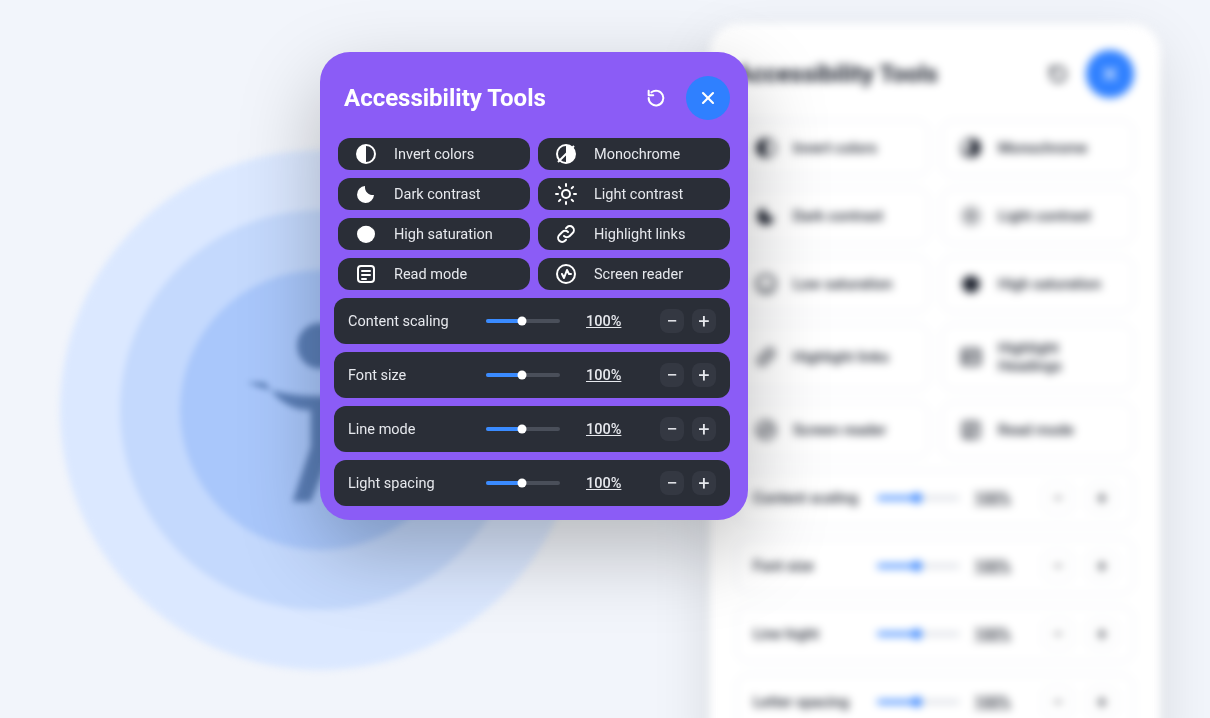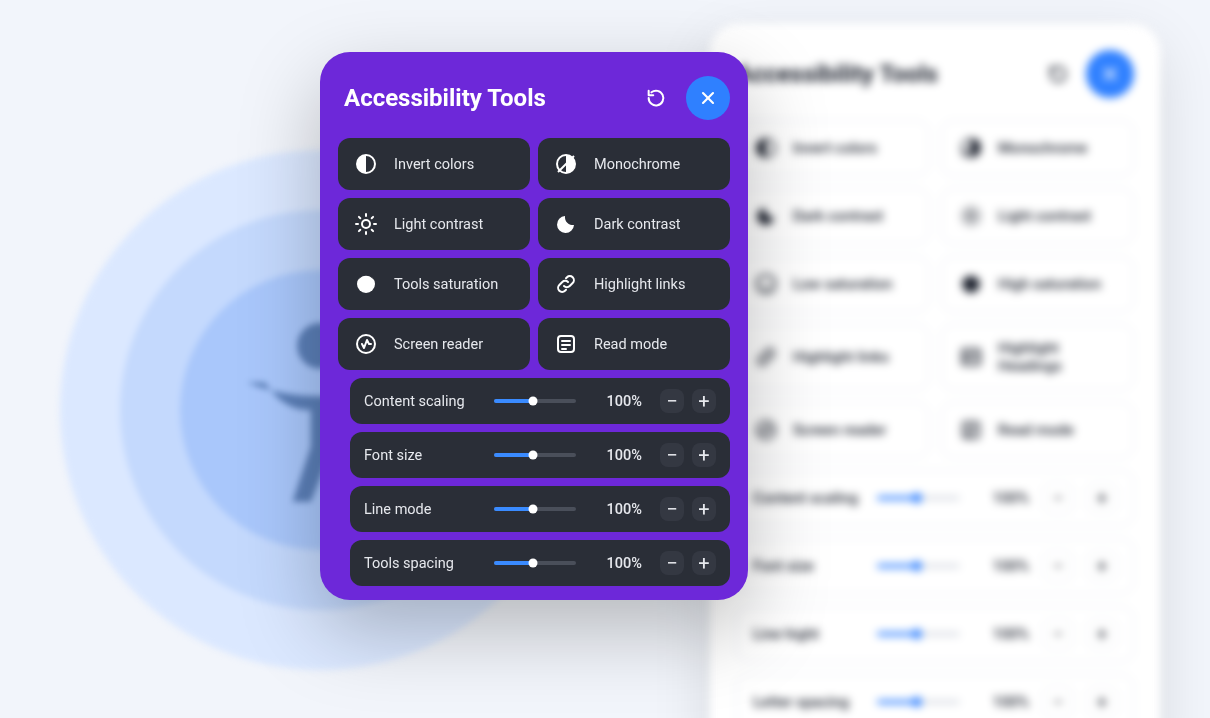--- a/index.html
+++ b/index.html
@@ -96,72 +96,72 @@
   }
   .slider-fill {
     position:absolute; left:0; top:0; height:100%;
     background:#2f80ff; border-radius:2px;
   }
   .slider-thumb {
     position:absolute; top:50%;
     width:10px; height:10px; border-radius:50%;
     background:#2f80ff; transform:translate(-50%,-50%);
   }
-  .slider-value { width:55px; text-align:right; font-weight:500; }
+  .slider-value { width:55px; font-weight:500;text-decoration:underline; }
   .step-btn {
     width:30px; height:30px;
     border:1px solid #e5e8ef; border-radius:8px;
     display:flex; align-items:center; justify-content:center;
     color:#1f2430; font-size:20px; line-height:1;
     background:#fff;
   }
 
   
   .panel-dark {
     position:absolute;
     left:320px;
     top:52px;
     width:428px;
-    background:#6d28d9;
+    background:#8b5cf6;
     border-radius:30px;
     box-shadow:0 30px 80px rgba(0,0,0,.25);
     padding:24px 14px 14px 14px;
   }
   .panel-dark .panel-title { color:#fff; font-size:24px; font-weight:700; padding-left:10px;}
   .panel-dark .panel-actions { display:flex; align-items:center; gap:16px; }
   .panel-dark .reset-btn { color:#fff; }
   .panel-dark .close-btn { width:44px; height:44px; background:#2f80ff; }
   .panel-dark .panel-title-row { margin-bottom:18px; padding-right:4px; }
 
   .dark-grid {
     display:grid; grid-template-columns:1fr 1fr; gap:8px;
     margin-bottom:8px;
     padding:0 4px;
   }
   .dark-card {
     background:#2a2e37;
     border-radius:12px;
-    padding:14px 16px;
+    padding:4px 16px;
     display:flex; align-items:center; gap:16px;
     font-size:14.5px; color:#e6e8ed; font-weight:400;
     cursor:pointer;
   }
   .dark-icon {
     width:24px; height:24px;
     color:#fff;
     display:flex; align-items:center; justify-content:center;
     flex-shrink:0;
   }
 
   .dark-slider-row {
     background:#2a2e37;
     border-radius:12px;
     padding:11px 14px;
-    display:flex; align-items:center; gap:18px;
-    margin:8px 4px 0 16px;
+    display:flex; align-items:center; gap:26px;
+    margin:8px 4px 0 0;
     color:#e6e8ed;
     font-size:14.5px;
   }
   .dark-slider-row .sl-label { width:112px; }
   .dark-slider-row .slider-track { background:#4a4f5a; }
   .dark-slider-row .slider-fill { background:#3a8bff; }
   .dark-slider-row .slider-thumb { background:#fff; width:9px; height:9px;}
   .dark-slider-row .slider-value { color:#e6e8ed; width:48px; }
   .dark-slider-row .step-btn {
     width:24px; height:24px;
@@ -427,64 +427,64 @@
         <span class="dark-icon">
           <svg width="24" height="24">
             <use href="#ic-monochrome"></use>
           </svg>
         </span>
         <span>Monochrome</span>
       </div>
       <div class="dark-card">
         <span class="dark-icon">
           <svg width="24" height="24">
+            <use href="#ic-darkcontrast"></use>
+          </svg>
+        </span>
+        <span>Dark contrast</span>
+      </div>
+      <div class="dark-card">
+        <span class="dark-icon">
+          <svg width="24" height="24">
             <use href="#ic-lightcontrast"></use>
           </svg>
         </span>
         <span>Light contrast</span>
       </div>
       <div class="dark-card">
         <span class="dark-icon">
           <svg width="24" height="24">
-            <use href="#ic-darkcontrast"></use>
-          </svg>
-        </span>
-        <span>Dark contrast</span>
-      </div>
-      <div class="dark-card">
-        <span class="dark-icon">
-          <svg width="24" height="24">
             <use href="#ic-highsat"></use>
           </svg>
         </span>
-        <span>Tools saturation</span>
+        <span>High saturation</span>
       </div>
       <div class="dark-card">
         <span class="dark-icon">
           <svg width="24" height="24">
             <use href="#ic-link"></use>
           </svg>
         </span>
         <span>Highlight links</span>
       </div>
       <div class="dark-card">
         <span class="dark-icon">
           <svg width="24" height="24">
+            <use href="#ic-readmode"></use>
+          </svg>
+        </span>
+        <span>Read mode</span>
+      </div>
+      <div class="dark-card">
+        <span class="dark-icon">
+          <svg width="24" height="24">
             <use href="#ic-reader"></use>
           </svg>
         </span>
         <span>Screen reader</span>
-      </div>
-      <div class="dark-card">
-        <span class="dark-icon">
-          <svg width="24" height="24">
-            <use href="#ic-readmode"></use>
-          </svg>
-        </span>
-        <span>Read mode</span>
       </div>
     </div>
   <div id="dark-sliders">
       <div class="dark-slider-row">
         <span class="sl-label">Content scaling</span>
         <div class="slider-track">
           <div class="slider-fill" style="width: 48%;"></div>
           <div class="slider-thumb" style="left: 48%;"></div>
         </div>
         <span class="slider-value">100%</span>
@@ -511,21 +511,21 @@
           <div class="slider-fill" style="width: 48%;"></div>
           <div class="slider-thumb" style="left: 48%;"></div>
         </div>
         <span class="slider-value">100%</span>
         <div class="steps">
           <div class="step-btn">−</div>
           <div class="step-btn">+</div>
         </div>
       </div>
       <div class="dark-slider-row">
-        <span class="sl-label">Tools spacing</span>
+        <span class="sl-label">Light spacing</span>
         <div class="slider-track">
           <div class="slider-fill" style="width: 48%;"></div>
           <div class="slider-thumb" style="left: 48%;"></div>
         </div>
         <span class="slider-value">100%</span>
         <div class="steps">
           <div class="step-btn">−</div>
           <div class="step-btn">+</div>
         </div>
       </div>

